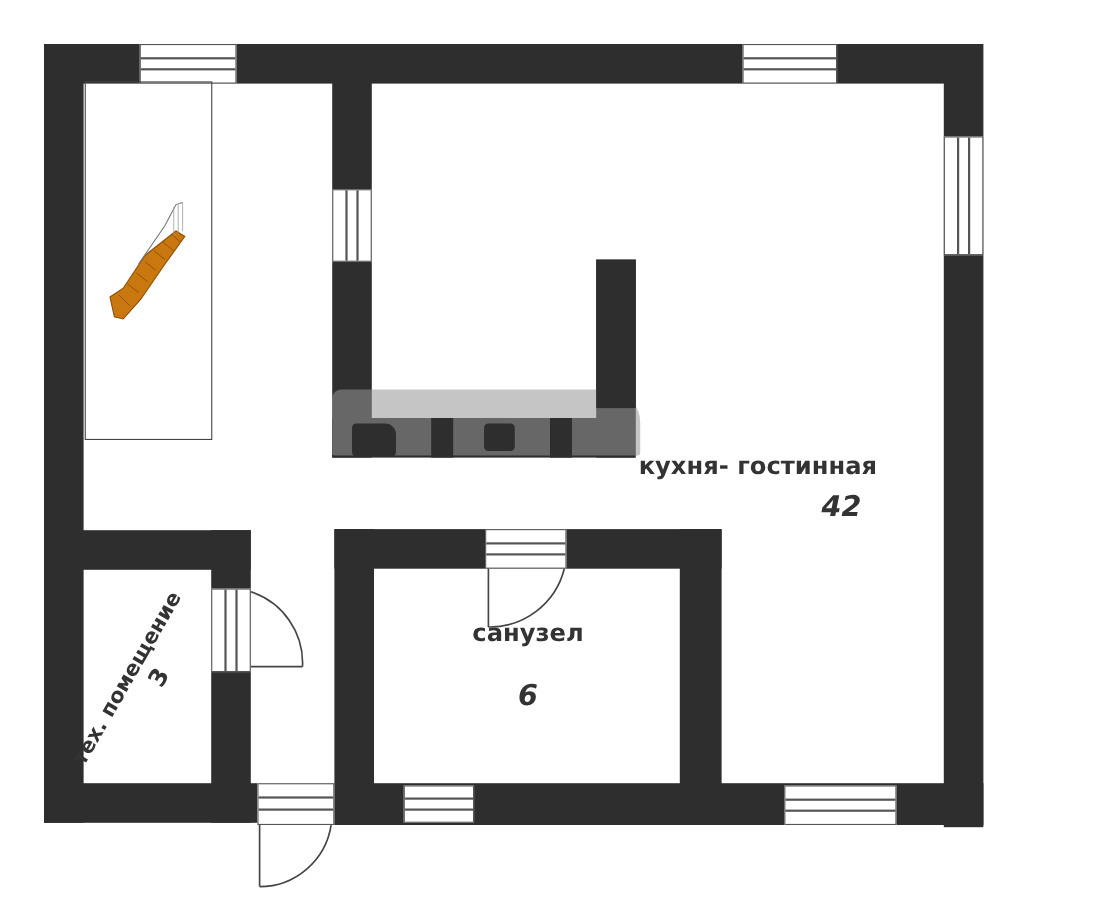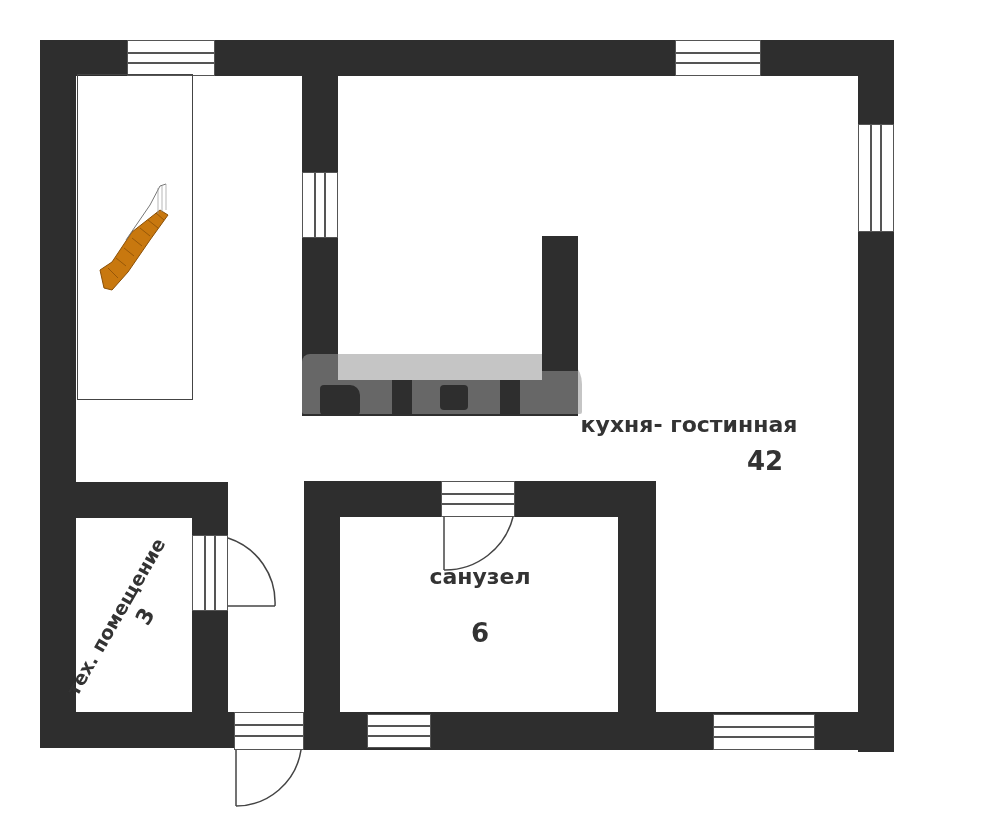--- a/index.html
+++ b/index.html
@@ -11,21 +11,21 @@
   .window { position: absolute; background: #ffffff; box-sizing: border-box; border: 1px solid #555; }
   .window.h { background:
       linear-gradient(#555,#555) 0 33% / 100% 2px no-repeat,
       linear-gradient(#555,#555) 0 66% / 100% 2px no-repeat, #fff; }
   .window.v { background:
       linear-gradient(#555,#555) 33% 0 / 2px 100% no-repeat,
       linear-gradient(#555,#555) 66% 0 / 2px 100% no-repeat, #fff; }
   .outline { position: absolute; border: 1.5px solid #444; box-sizing: border-box; background: transparent; }
   .label { position: absolute; color: #333333; font-weight: bold; text-align: center; white-space: nowrap; }
   .room-name { font-size: 22px; }
-  .room-area { font-size: 26px; }
+  .room-area { font-size: 26px; font-style: italic; }
   svg.overlay { position: absolute; left: 0; top: 0; }
 </style>
 </head>
 <body>
 
 <div id="plan">
 
   <div class="wall" style="left:40px;top:40px;width:852px;height:36px;"></div>
   <div class="wall" style="left:40px;top:40px;width:36px;height:708px;"></div>
   <div class="wall" style="left:858px;top:40px;width:36px;height:712px;"></div>

